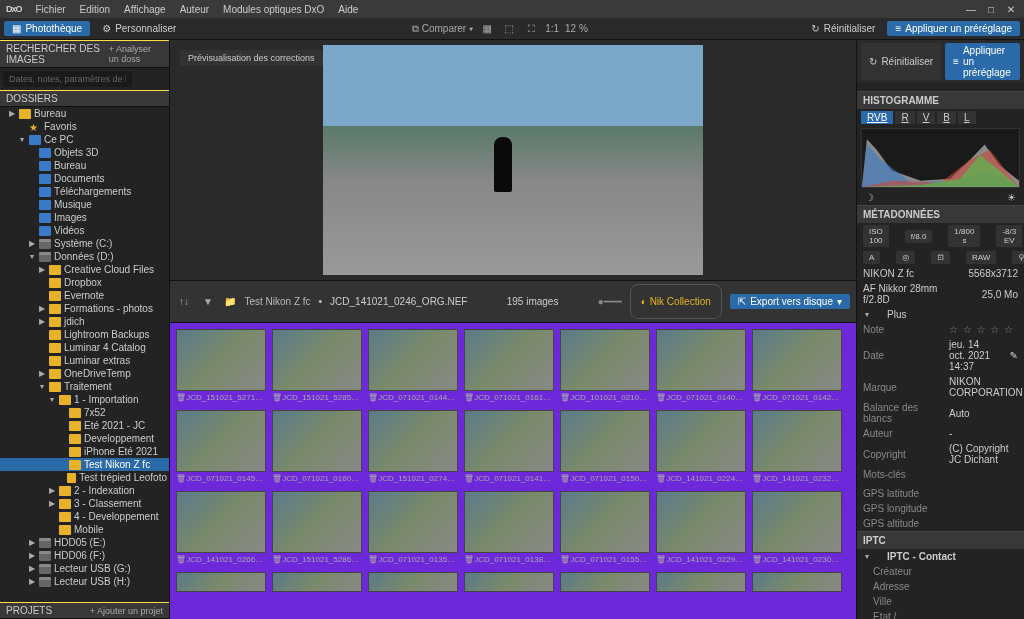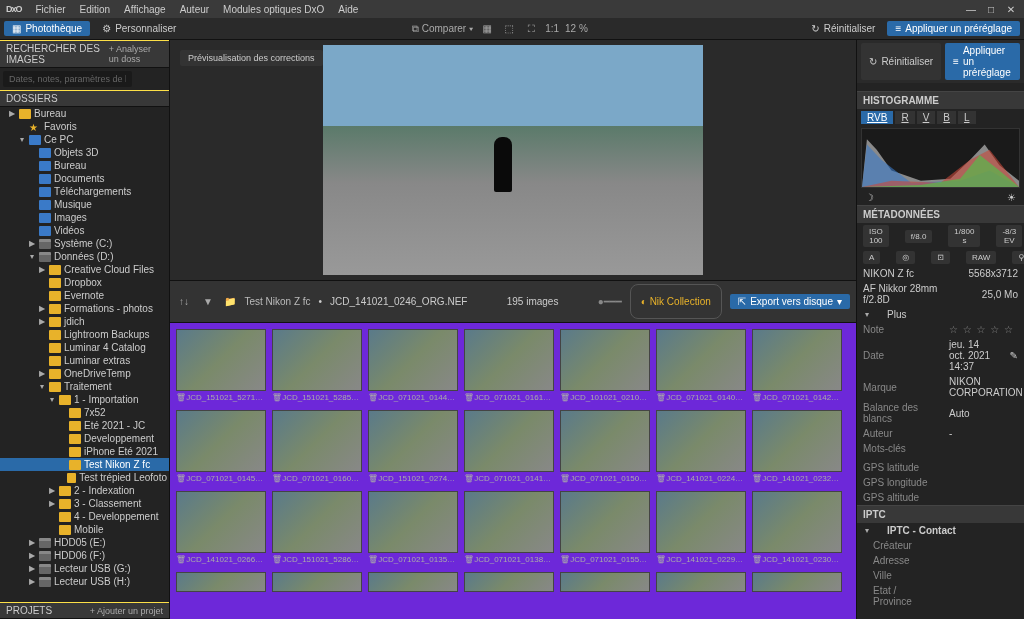--- a/index.html
+++ b/index.html
@@ -504,20 +504,24 @@
             </div>
             <div class="meta-row">
               <span class="meta-label">Balance des blancs</span>
               <span class="meta-val">Auto</span>
             </div>
             <div class="meta-row">
               <span class="meta-label">Auteur</span>
               <span class="meta-val">-</span>
             </div>
             <div class="meta-row">
+              <span class="meta-label">Copyright</span>
+              <span class="meta-val">(C) Copyright JC Dichant</span>
+            </div>
+            <div class="meta-row">
               <span class="meta-label">Mots-clés</span>
               <span class="meta-val"></span>
             </div>
             <div class="meta-row">
               <span class="meta-label"></span>
               <span class="meta-val"></span>
             </div>
             <div class="meta-row">
               <span class="meta-label">GPS latitude</span>
               <span class="meta-val"></span>

